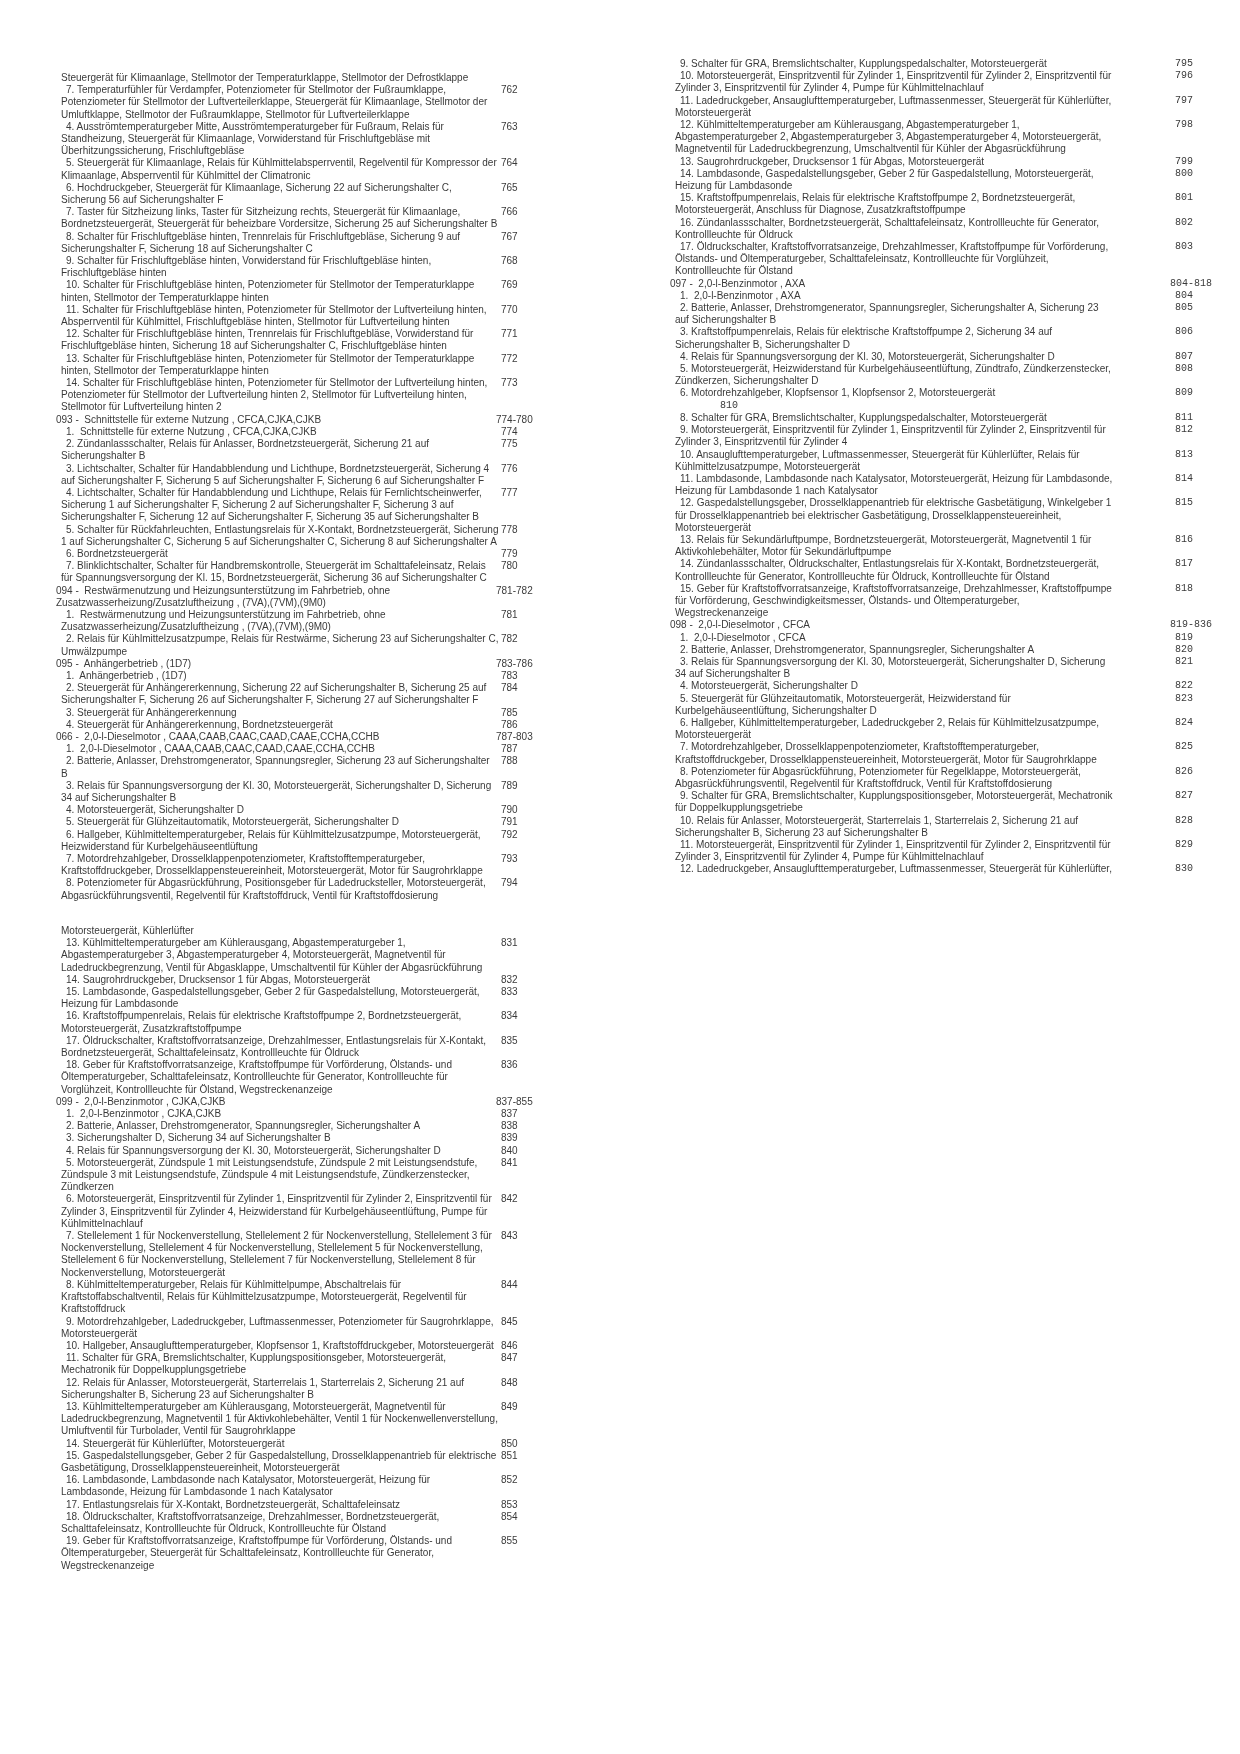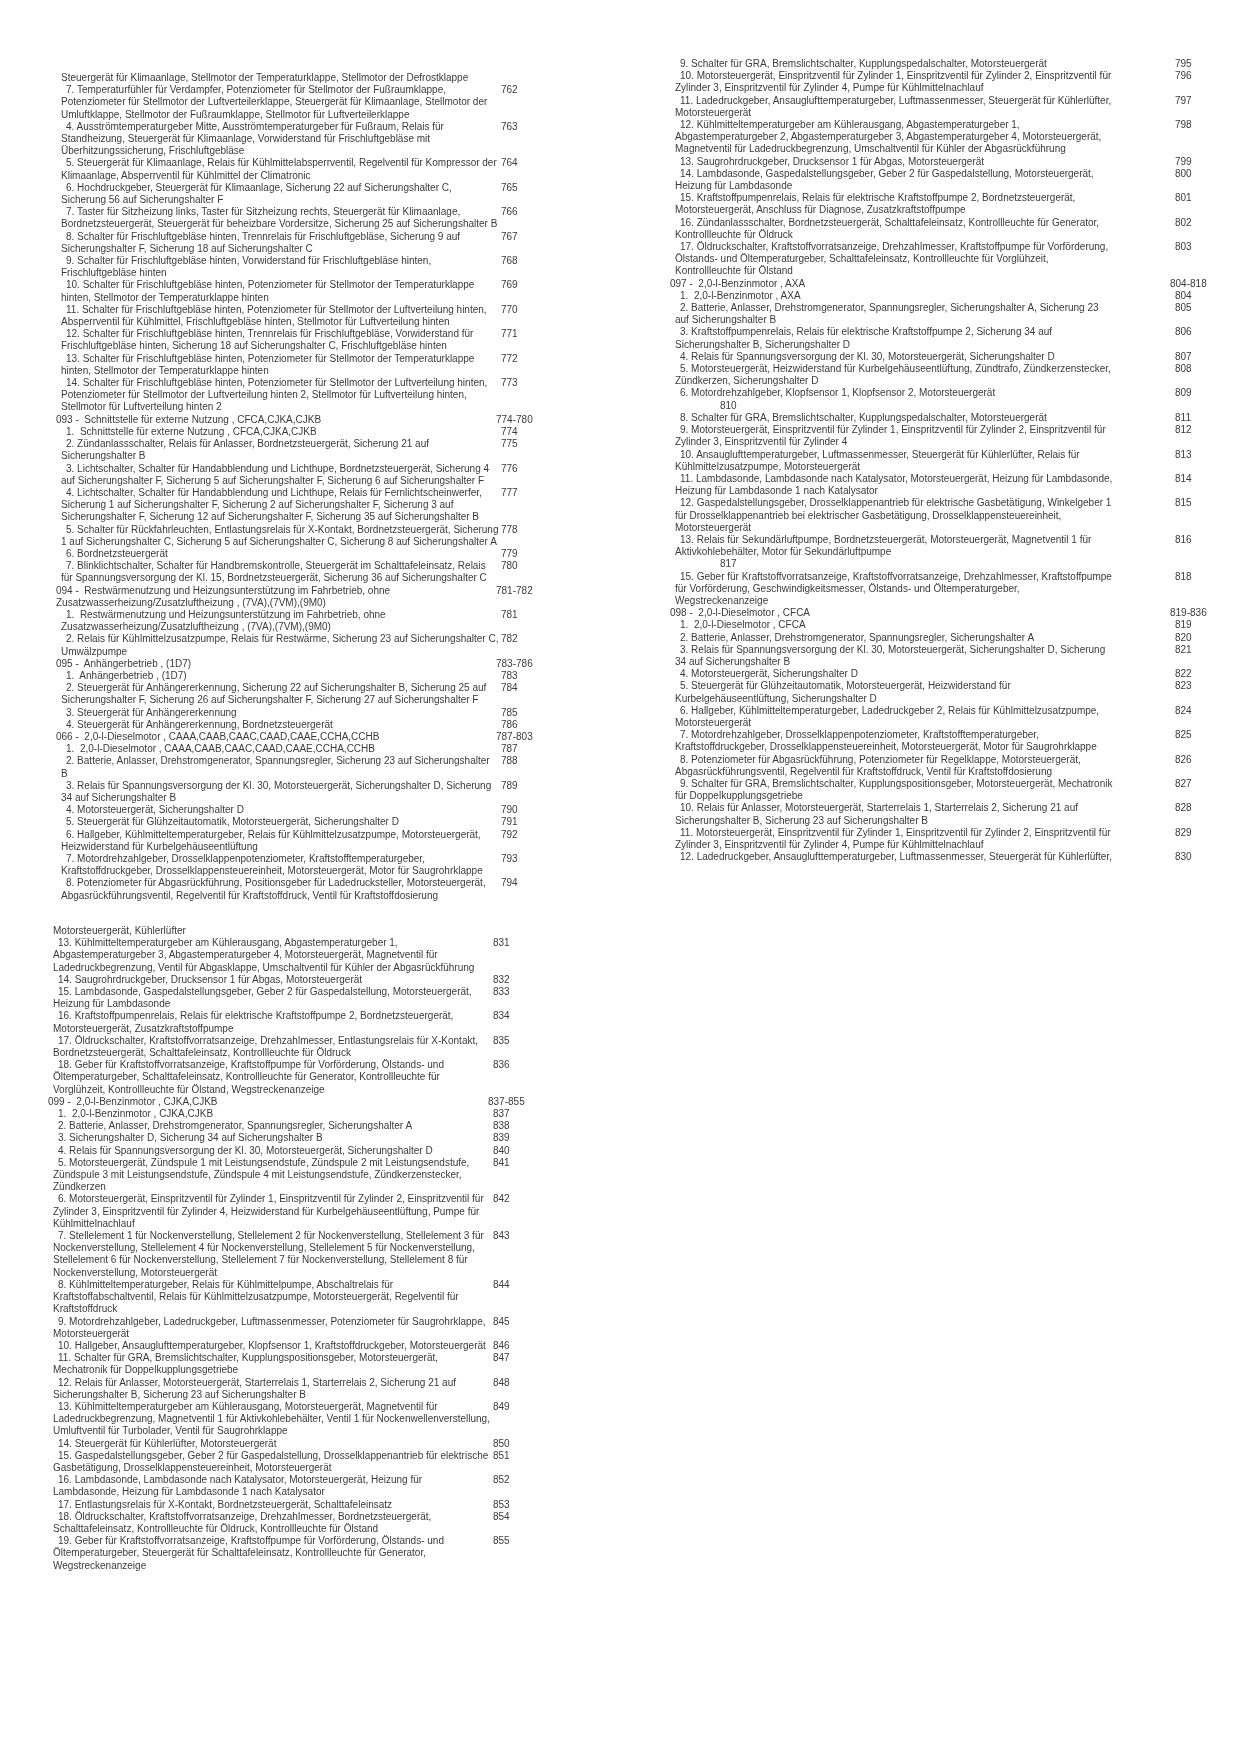--- a/index.html
+++ b/index.html
@@ -13,27 +13,27 @@
     height: 1754px;
     font-family: "Liberation Sans", "DejaVu Sans", sans-serif;
     font-size: 10px;
     line-height: 12.2px;
     color: #3a3a3a;
     overflow: hidden;
   }
   .col { position: absolute; }
   #col-left   { left: 44px;  top: 72px;  width: 505px; }
   #col-right  { left: 658px; top: 58px;  width: 565px; }
-  #col-bottom { left: 36px;  top: 925px; width: 505px; }
+  #col-bottom { left: 44px;  top: 925px; width: 505px; }
 
   .row { display: flex; align-items: flex-start; }
   .txt { flex: 0 0 auto; width: 438px; white-space: pre-wrap; word-wrap: break-word; }
   .num { flex: 0 0 auto; white-space: nowrap; }
   #col-left .num, #col-bottom .num { margin-left: 2px; }
-  #col-right .num { margin-left: 62px; }
+  #col-right .num { margin-left: 62px; font-family: Liberation Mono, monospace; }
 
   .entry .txt   { padding-left: 17px; text-indent: 5px; }
   .cont  .txt   { padding-left: 17px; text-indent: 0; }
   .section .txt { padding-left: 12px;    text-indent: 0; }
 </style>
 </head>
 <body>
 
 <div id="col-left" class="col">
     <div class="row cont">
@@ -275,20 +275,21 @@
     </div>
     <div class="row entry">
       <span class="txt">12. Gaspedalstellungsgeber, Drosselklappenantrieb für elektrische Gasbetätigung, Winkelgeber 1 für Drosselklappenantrieb bei elektrischer Gasbetätigung, Drosselklappensteuereinheit, Motorsteuergerät</span>
       <span class="num">815</span>
     </div>
     <div class="row entry">
       <span class="txt">13. Relais für Sekundärluftpumpe, Bordnetzsteuergerät, Motorsteuergerät, Magnetventil 1 für Aktivkohlebehälter, Motor für Sekundärluftpumpe</span>
       <span class="num">816</span>
     </div>
     <div class="row entry">
+      <span class="txt">14. Zündanlassschalter, Öldruckschalter, Entlastungsrelais für X-Kontakt, Bordnetzsteuergerät, Kontrollleuchte für Generator, Kontrollleuchte für Öldruck, Kontrollleuchte für Ölstand</span>
       <span class="num">817</span>
     </div>
     <div class="row entry">
       <span class="txt">15. Geber für Kraftstoffvorratsanzeige, Kraftstoffvorratsanzeige, Drehzahlmesser, Kraftstoffpumpe für Vorförderung, Geschwindigkeitsmesser, Ölstands- und Öltemperaturgeber, Wegstreckenanzeige</span>
       <span class="num">818</span>
     </div>
     <div class="row section">
       <span class="txt">098 -  2,0-l-Dieselmotor , CFCA</span>
       <span class="num">819-836</span>
     </div>

